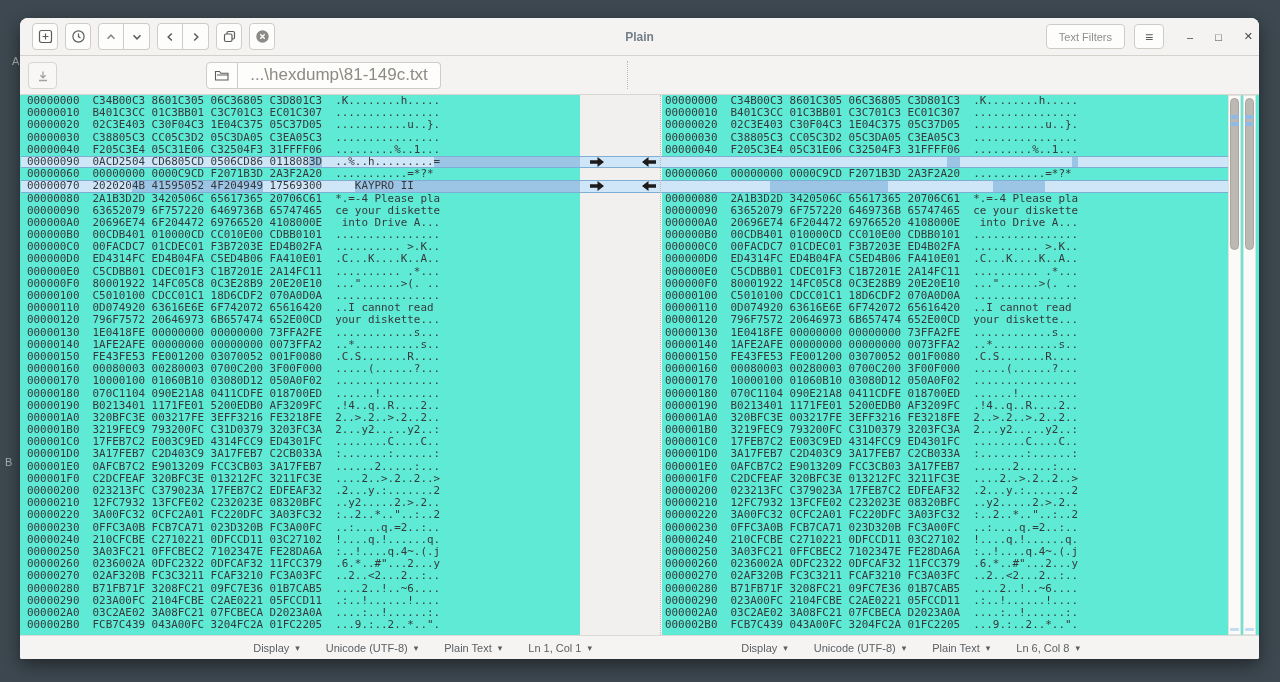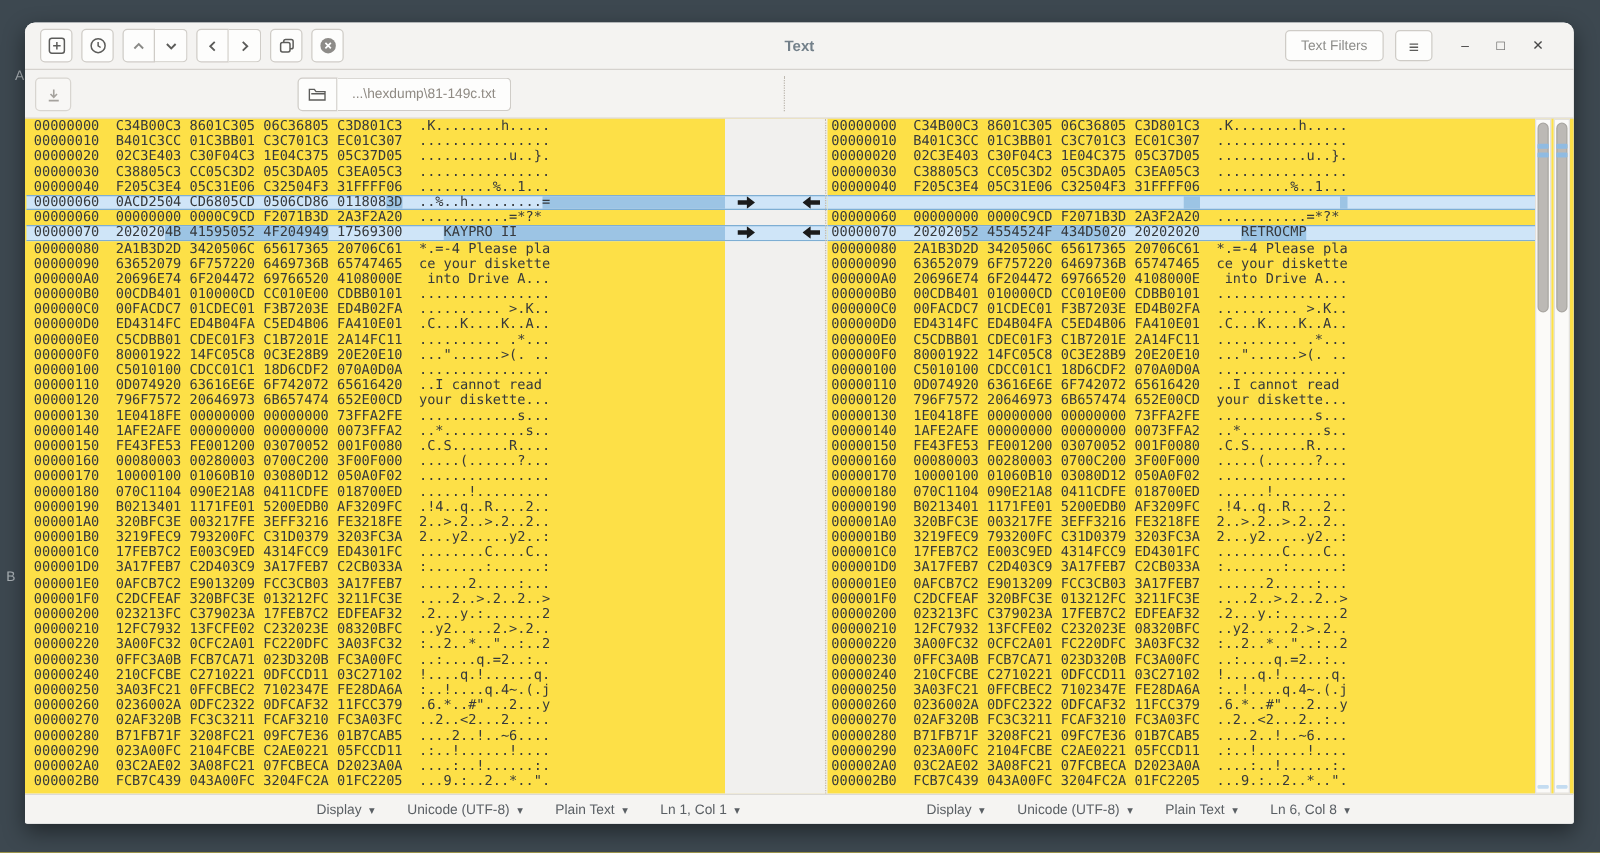--- a/index.html
+++ b/index.html
@@ -19,21 +19,21 @@
     background:#f4f3f1; border-bottom:1px solid #d5d2ce; display:flex; align-items:center; }
   .hb-left { display:flex; align-items:center; gap:7px; padding-left:12px; }
   .tbtn { width:26px; height:27px; background:#fdfdfc; border:1px solid #cfccc7; border-radius:4px;
     display:flex; align-items:center; justify-content:center; color:#5c5c5a; }
   .tb-group { display:flex; }
   .tb-group .tbtn { border-radius:0; }
   .tb-group .tbtn:first-child { border-radius:4px 0 0 4px; }
   .tb-group .tbtn:last-child { border-radius:0 4px 4px 0; border-left:none; }
   .hb-title { position:absolute; left:0; right:0; text-align:center; font-size:12px;
     font-weight:bold; color:#73808a; pointer-events:none; }
-  .hb-right { margin-left:auto; display:flex; align-items:center; gap:9px; padding-right:24px; }
+  .hb-right { margin-left:auto; display:flex; align-items:center; gap:9px; padding-right:6px; }
   .textfilters { height:25px; padding:0 12px; background:#fdfdfc; border:1px solid #cfccc7;
     border-radius:4px; font-size:11px; color:#8d8d8a; display:flex; align-items:center; }
   .menubtn { width:30px; height:25px; background:#fdfdfc; border:1px solid #cfccc7; border-radius:4px;
     display:flex; align-items:center; justify-content:center; font-size:14px; color:#5c5c5a; }
   .winctl { display:flex; align-items:center; gap:22px; margin-left:14px; color:#474747; font-size:11px; }
   .winctl span { cursor:default; }
 
   
   .filebar { position:absolute; left:0; top:38px; right:0; height:39px;
     background:#f4f3f1; border-bottom:1px solid #d9d6d2; }
@@ -41,25 +41,25 @@
   .fb-half.l { left:0; width:607px; }
   .fb-half.r { left:607px; right:0; }
   .fb-sep { position:absolute; left:607px; top:5px; bottom:5px; width:0;
     border-left:1px dotted #bdb8b0; }
   .savebtn { position:absolute; left:8px; top:6px; width:29px; height:27px; background:#f8f7f5;
     border:1px solid #d8d5d0; border-radius:4px; display:flex; align-items:center; justify-content:center; }
   .filegroup { display:flex; }
   .folderbtn { width:32px; height:27px; background:#fdfdfc; border:1px solid #cfccc7;
     border-radius:4px 0 0 4px; display:flex; align-items:center; justify-content:center; }
   .pathentry { height:27px; background:#fdfdfc; border:1px solid #cfccc7; border-left:none;
-    border-radius:0 4px 4px 0; font-size:11px; color:#8f8a83; display:flex; align-items:center;
+    border-radius:0 4px 4px 0; font-size:17px; color:#8f8a83; display:flex; align-items:center;
     padding:0 12px; min-width:120px; }
 
   
-  .content { position:absolute; left:0; top:77px; right:0; height:540px; background:#fde047;padding-left:48px; }
+  .content { position:absolute; left:0; top:77px; right:0; height:540px; background:#5eead4;padding-left:48px; }
   .pane { position:absolute; top:0; height:100%; overflow:hidden;
     font-family:"DejaVu Sans Mono", monospace; font-size:10.9px; color:#36393c; }
   #pane-left  { left:1px;  width:559px; --tp:6px; }
   #pane-right { left:642px; width:566px; --tp:3px; }
   .row { position:relative; height:12.2px; line-height:12.2px; white-space:pre; }
   .row .txt { position:relative; padding-left:var(--tp); }
   .row.chunk { background:#cfe5f8;
     box-shadow: inset 0 1px 0 #7eaed3, inset 0 -1px 0 #7eaed3; }
   .row i.inl { position:absolute; top:1px; bottom:1px; background:#9cc4e4; }
   .row i.inl.tail { right:0; }
@@ -163,21 +163,21 @@
       </div>
       <div class="tbtn">
         <span>
           <svg width="15" height="15" viewBox="0 0 15 15">
               <circle cx="7.5" cy="7.5" r="6.2" fill="#8d8b88"></circle>
               <path d="M5.3 5.3l4.4 4.4M9.7 5.3l-4.4 4.4" stroke="#fff" stroke-width="1.4"></path>
             </svg>
         </span>
       </div>
     </div>
-    <div class="hb-title">Text</div>
+    <div class="hb-title">Plain</div>
     <div class="hb-right">
       <div class="textfilters">Text Filters</div>
       <div class="menubtn">
           <span>≡</span>
         </div>
       <div class="winctl">
         <span>–</span>
         <span>□</span>
         <span>✕</span>
       </div>
@@ -209,21 +209,21 @@
     <div class="fb-sep"></div>
   </div>
 
   <div class="content">
     <div class="pane" id="pane-left">
         <div class="row"><span class="txt">00000000  C34B00C3 8601C305 06C36805 C3D801C3  .K........h.....</span></div>
         <div class="row"><span class="txt">00000010  B401C3CC 01C3BB01 C3C701C3 EC01C307  ................</span></div>
         <div class="row"><span class="txt">00000020  02C3E403 C30F04C3 1E04C375 05C37D05  ...........u..}.</span></div>
         <div class="row"><span class="txt">00000030  C38805C3 CC05C3D2 05C3DA05 C3EA05C3  ................</span></div>
         <div class="row"><span class="txt">00000040  F205C3E4 05C31E06 C32504F3 31FFFF06  .........%..1...</span></div>
-        <div class="row chunk"><i class="inl" style="left: calc(var(--tp) + 43ch); width: 2ch;"></i><i class="inl tail" style="left: calc(var(--tp) + 62ch);"></i><span class="txt">00000060  0ACD2504 CD6805CD 0506CD86 0118083D  ..%..h.........=</span></div>
+        <div class="row chunk"><i class="inl" style="left: calc(var(--tp) + 43ch); width: 2ch;"></i><i class="inl tail" style="left: calc(var(--tp) + 62ch);"></i><span class="txt">00000090  0ACD2504 CD6805CD 0506CD86 0118083D  ..%..h.........=</span></div>
         <div class="row"><span class="txt">00000060  00000000 0000C9CD F2071B3D 2A3F2A20  ...........=*?* </span></div>
         <div class="row chunk"><i class="inl" style="left: calc(var(--tp) + 16ch); width: 20ch;"></i><i class="inl tail" style="left: calc(var(--tp) + 50ch);"></i><span class="txt">00000070  2020204B 41595052 4F204949 17569300     KAYPRO II    </span></div>
         <div class="row"><span class="txt">00000080  2A1B3D2D 3420506C 65617365 20706C61  *.=-4 Please pla</span></div>
         <div class="row"><span class="txt">00000090  63652079 6F757220 6469736B 65747465  ce your diskette</span></div>
         <div class="row"><span class="txt">000000A0  20696E74 6F204472 69766520 4108000E   into Drive A...</span></div>
         <div class="row"><span class="txt">000000B0  00CDB401 010000CD CC010E00 CDBB0101  ................</span></div>
         <div class="row"><span class="txt">000000C0  00FACDC7 01CDEC01 F3B7203E ED4B02FA  .......... &gt;.K..</span></div>
         <div class="row"><span class="txt">000000D0  ED4314FC ED4B04FA C5ED4B06 FA410E01  .C...K....K..A..</span></div>
         <div class="row"><span class="txt">000000E0  C5CDBB01 CDEC01F3 C1B7201E 2A14FC11  .......... .*...</span></div>
         <div class="row"><span class="txt">000000F0  80001922 14FC05C8 0C3E28B9 20E20E10  ..."......&gt;(. ..</span></div>
@@ -283,21 +283,21 @@
         </div>
       </div>
     <div class="pane" id="pane-right">
         <div class="row"><span class="txt">00000000  C34B00C3 8601C305 06C36805 C3D801C3  .K........h.....</span></div>
         <div class="row"><span class="txt">00000010  B401C3CC 01C3BB01 C3C701C3 EC01C307  ................</span></div>
         <div class="row"><span class="txt">00000020  02C3E403 C30F04C3 1E04C375 05C37D05  ...........u..}.</span></div>
         <div class="row"><span class="txt">00000030  C38805C3 CC05C3D2 05C3DA05 C3EA05C3  ................</span></div>
         <div class="row"><span class="txt">00000040  F205C3E4 05C31E06 C32504F3 31FFFF06  .........%..1...</span></div>
         <div class="row chunk"><i class="inl" style="left: calc(var(--tp) + 43ch); width: 2ch;"></i><i class="inl" style="left: calc(var(--tp) + 62ch); width: 1ch;"></i></div>
         <div class="row"><span class="txt">00000060  00000000 0000C9CD F2071B3D 2A3F2A20  ...........=*?* </span></div>
-        <div class="row chunk"><i class="inl" style="left: calc(var(--tp) + 16ch); width: 18ch;"></i><i class="inl" style="left: calc(var(--tp) + 50ch); width: 8ch;"></i><span class="txt">00000070  20202052 4554524F 434D5020 20202020     RETROCMP     </span></div>
+        <div class="row chunk"><i class="inl" style="left: calc(var(--tp) + 16ch); width: 18ch;"></i><i class="inl" style="left: calc(var(--tp) + 50ch); width: 8ch;"></i></div>
         <div class="row"><span class="txt">00000080  2A1B3D2D 3420506C 65617365 20706C61  *.=-4 Please pla</span></div>
         <div class="row"><span class="txt">00000090  63652079 6F757220 6469736B 65747465  ce your diskette</span></div>
         <div class="row"><span class="txt">000000A0  20696E74 6F204472 69766520 4108000E   into Drive A...</span></div>
         <div class="row"><span class="txt">000000B0  00CDB401 010000CD CC010E00 CDBB0101  ................</span></div>
         <div class="row"><span class="txt">000000C0  00FACDC7 01CDEC01 F3B7203E ED4B02FA  .......... &gt;.K..</span></div>
         <div class="row"><span class="txt">000000D0  ED4314FC ED4B04FA C5ED4B06 FA410E01  .C...K....K..A..</span></div>
         <div class="row"><span class="txt">000000E0  C5CDBB01 CDEC01F3 C1B7201E 2A14FC11  .......... .*...</span></div>
         <div class="row"><span class="txt">000000F0  80001922 14FC05C8 0C3E28B9 20E20E10  ..."......&gt;(. ..</span></div>
         <div class="row"><span class="txt">00000100  C5010100 CDCC01C1 18D6CDF2 070A0D0A  ................</span></div>
         <div class="row"><span class="txt">00000110  0D074920 63616E6E 6F742072 65616420  ..I cannot read </span></div>

